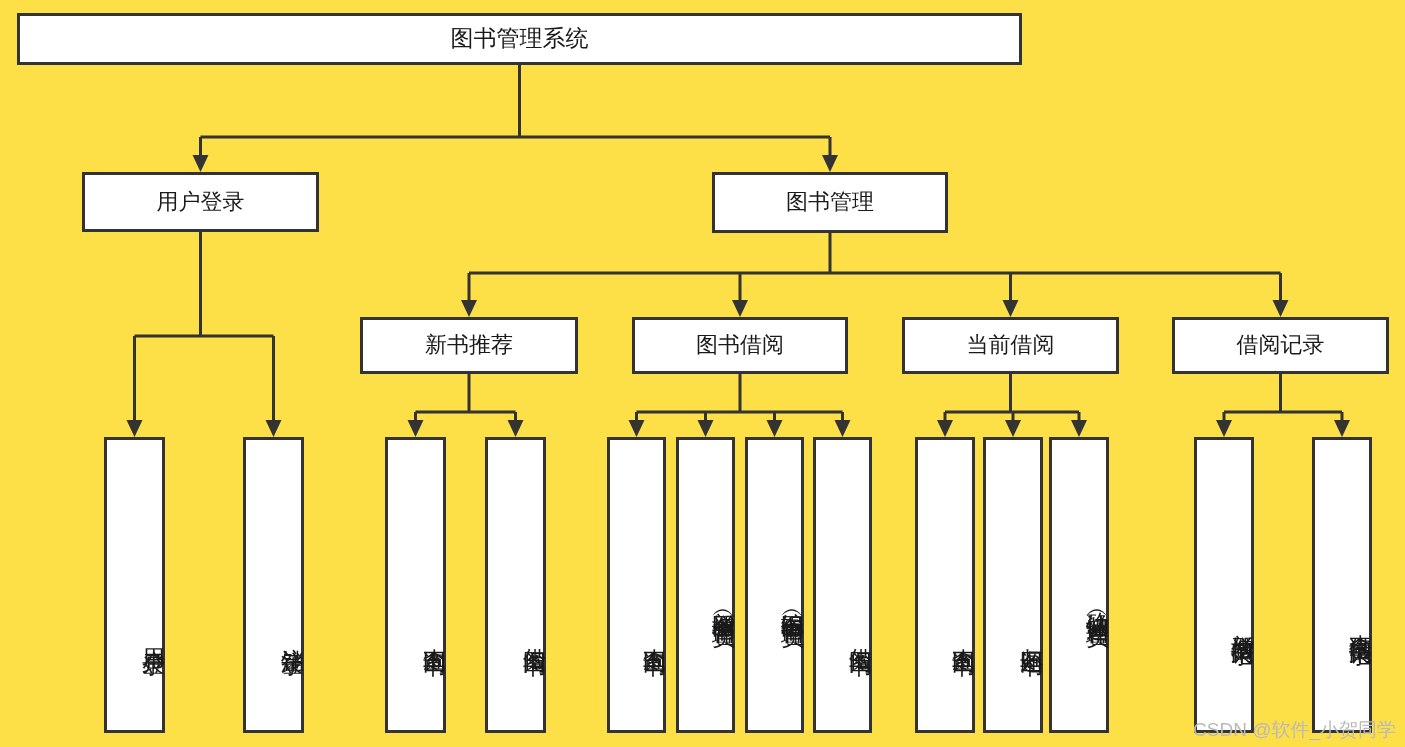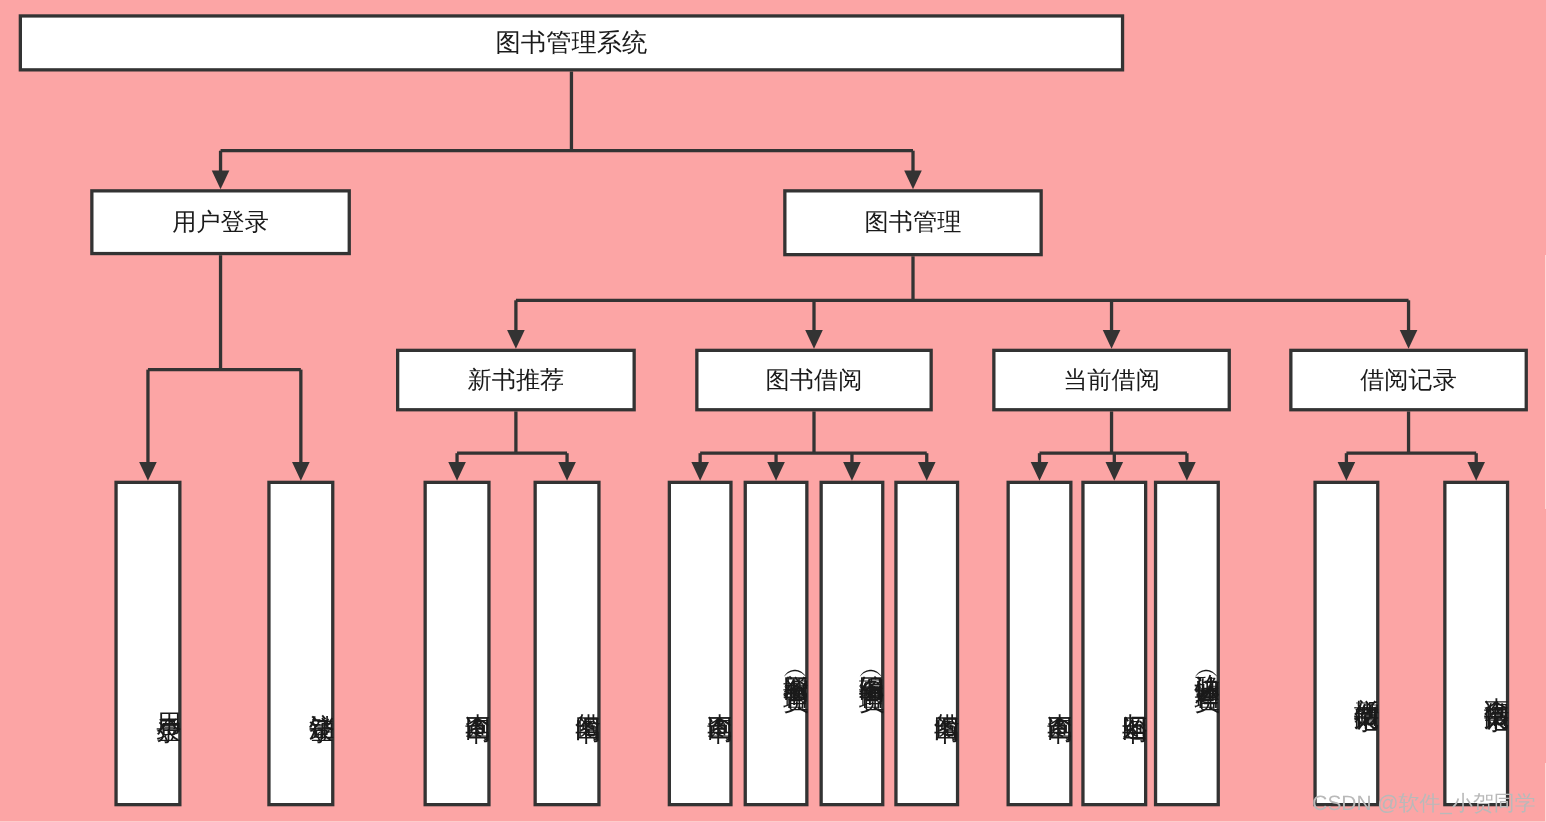--- a/index.html
+++ b/index.html
@@ -8,21 +8,21 @@
     padding: 0;
     background: #ffffff;
   }
   body {
     font-family: "Liberation Sans", "DejaVu Sans", sans-serif;
   }
   #diagram-root {
     position: relative;
     width: 1405px;
     height: 747px;
-    background: #fca5a5;
+    background: #fde047;
     overflow: hidden;
   }
   svg.diagram-canvas {
     position: absolute;
     left: 0;
     top: 0;
     width: 1405px;
     height: 747px;
     display: block;
   }

